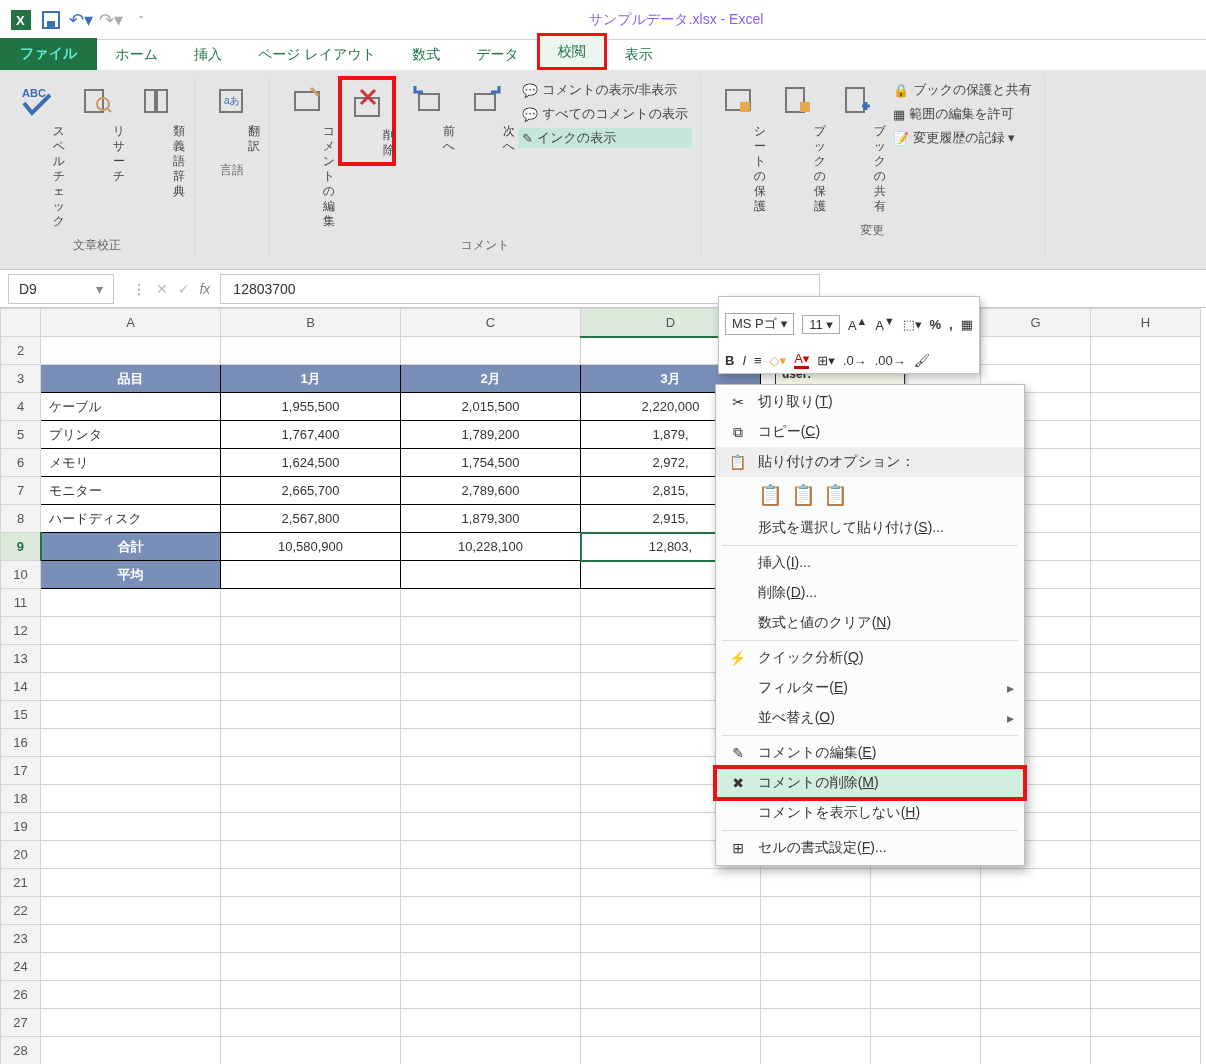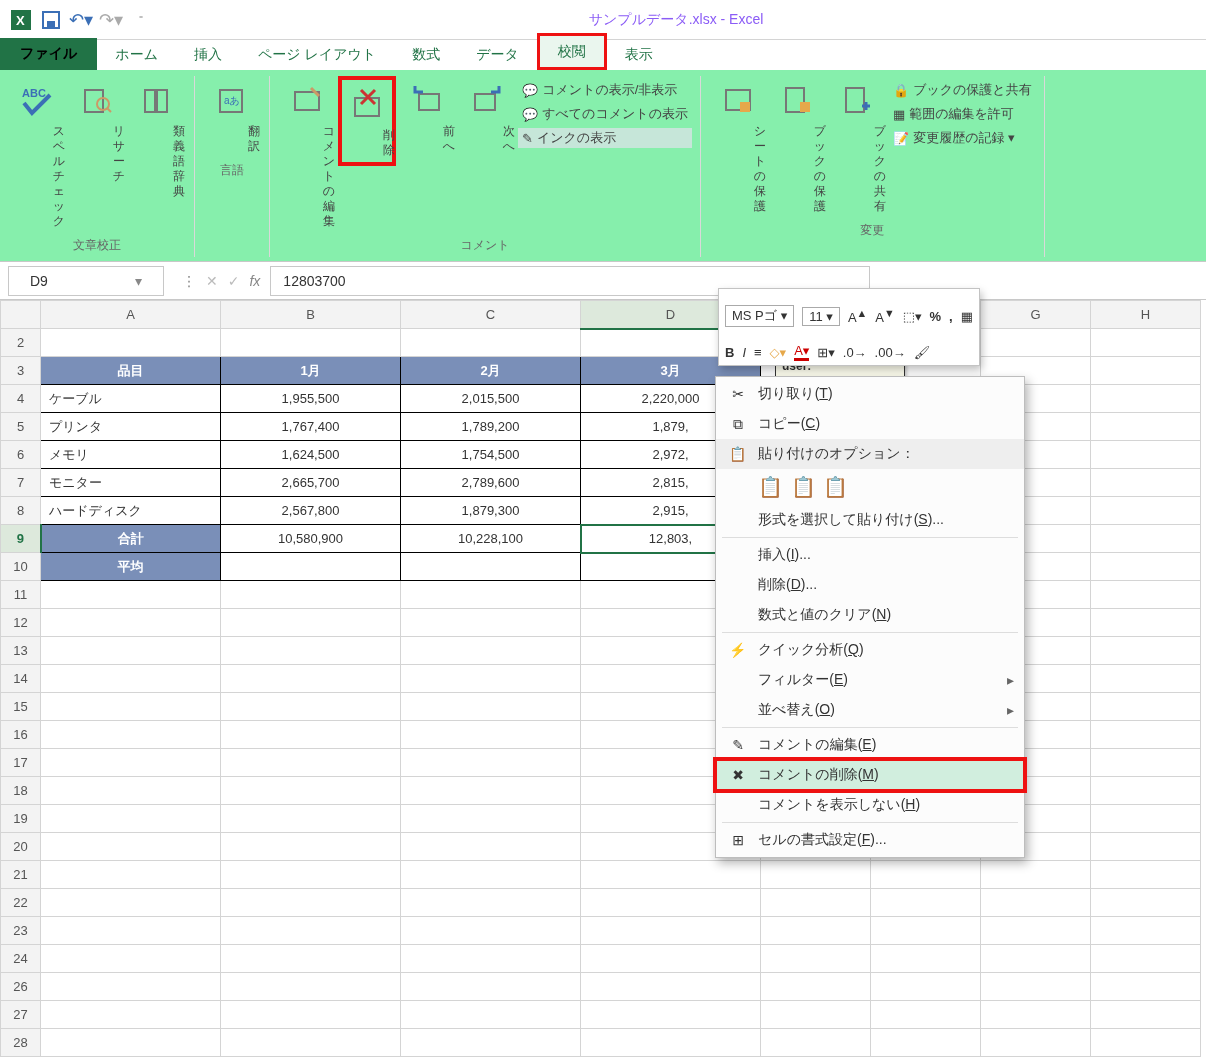--- a/index.html
+++ b/index.html
@@ -3,35 +3,35 @@
 <meta charset="utf-8">
 <style>
 * { margin: 0; padding: 0; box-sizing: border-box; font-family: "Meiryo UI", "MS PGothic", sans-serif; }
 body { background: #fff; font-size: 12px; color: #333; width: 1206px; }
 .titlebar { height: 40px; background: #fff; display: flex; align-items: center; padding: 0 8px; border-bottom: 1px solid #d4d4d4; }
 .qat { display: flex; align-items: center; gap: 4px; }
 .qat-icon { width: 26px; height: 26px; display: flex; align-items: center; justify-content: center; }
 .title-text { flex: 1; text-align: center; font-size: 14px; color: #8b5cf6; }
 .tabs { display: flex; height: 30px; background: #fff; align-items: flex-end; }
 .tab { padding: 7px 18px 6px; font-size: 14px; color: #217346; cursor: pointer; }
-.tab.file { background: #217346; color: #000000; font-weight: bold; padding: 7px 20px; }
+.tab.file { background: #217346; color: #5eead4; font-weight: bold; padding: 7px 20px; }
 .tab.active { border: 3px solid #e11; background: #eaf6ee; }
-.ribbon { display: flex; background: #86efac; border-bottom: 1px solid #c8c8c8; padding: 6px 0 4px; }
+.ribbon { display: flex; background: #e5e5e5; border-bottom: 1px solid #c8c8c8; padding: 6px 0 12px; }
 .group { display: flex; flex-direction: column; align-items: center; padding: 0 8px; border-right: 1px solid #d9d9d9; }
 .group-items { display: flex; gap: 2px; align-items: flex-start; }
 .btn { display: flex; flex-direction: column; align-items: center; width: 58px; padding: 4px 2px; font-size: 12px; color: #444; text-align: center; cursor: pointer; }
 .btn .ico { height: 40px; display: flex; align-items: center; justify-content: center; }
 .btn .lbl { margin-top: 4px; line-height: 1.25; margin-left: 44px; }
 .group-name { font-size: 12px; color: #666; margin-top: 4px; padding-bottom: 3px; }
 .hl-red { border: 4px solid #e11; }
 .side-list { display: flex; flex-direction: column; gap: 4px; padding-top: 4px; font-size: 13px; color: #444; }
 .side-list div { display: flex; align-items: center; gap: 4px; padding: 1px 4px; }
 .ink { background: #c6e6d9; padding: 2px 6px; }
 .formula-bar { display: flex; align-items: center; height: 38px; border-bottom: 1px solid #c8c8c8; }
-.namebox { width: 156px; border: 1px solid #c8c8c8; padding: 6px 21px; font-size: 14px; margin: 4px 8px; display: flex; justify-content: space-between; align-items: center; }
+.namebox { width: 106px; border: 1px solid #c8c8c8; padding: 6px 10px; font-size: 14px; margin: 4px 8px; display: flex; justify-content: space-between; align-items: center; }
 .fx { padding: 4px 10px; font-size: 14px; color: #888; display: flex; gap: 10px; align-items: center; }
 .fx-val { border: 1px solid #c8c8c8; padding: 6px 12px; font-size: 14px; min-width: 600px; }
 .grid-wrap { position: relative; }
 table.sheet { border-collapse: collapse; }
 .sheet th, .sheet td { border: 1px solid #d4d4d4; height: 28px; font-size: 13px; }
 .sheet th { background: #f3f3f3; font-weight: normal; color: #555; text-align: center; }
 .sheet th.col { width: 180px; }
 .sheet th.row { width: 40px; }
 .sheet th.col.d { background: #dde9dc; border-bottom: 2px solid #217346; }
 .sheet th.row.sel { background: #dde9dc; border-right: 2px solid #217346; color: #217346; font-weight: bold; }

